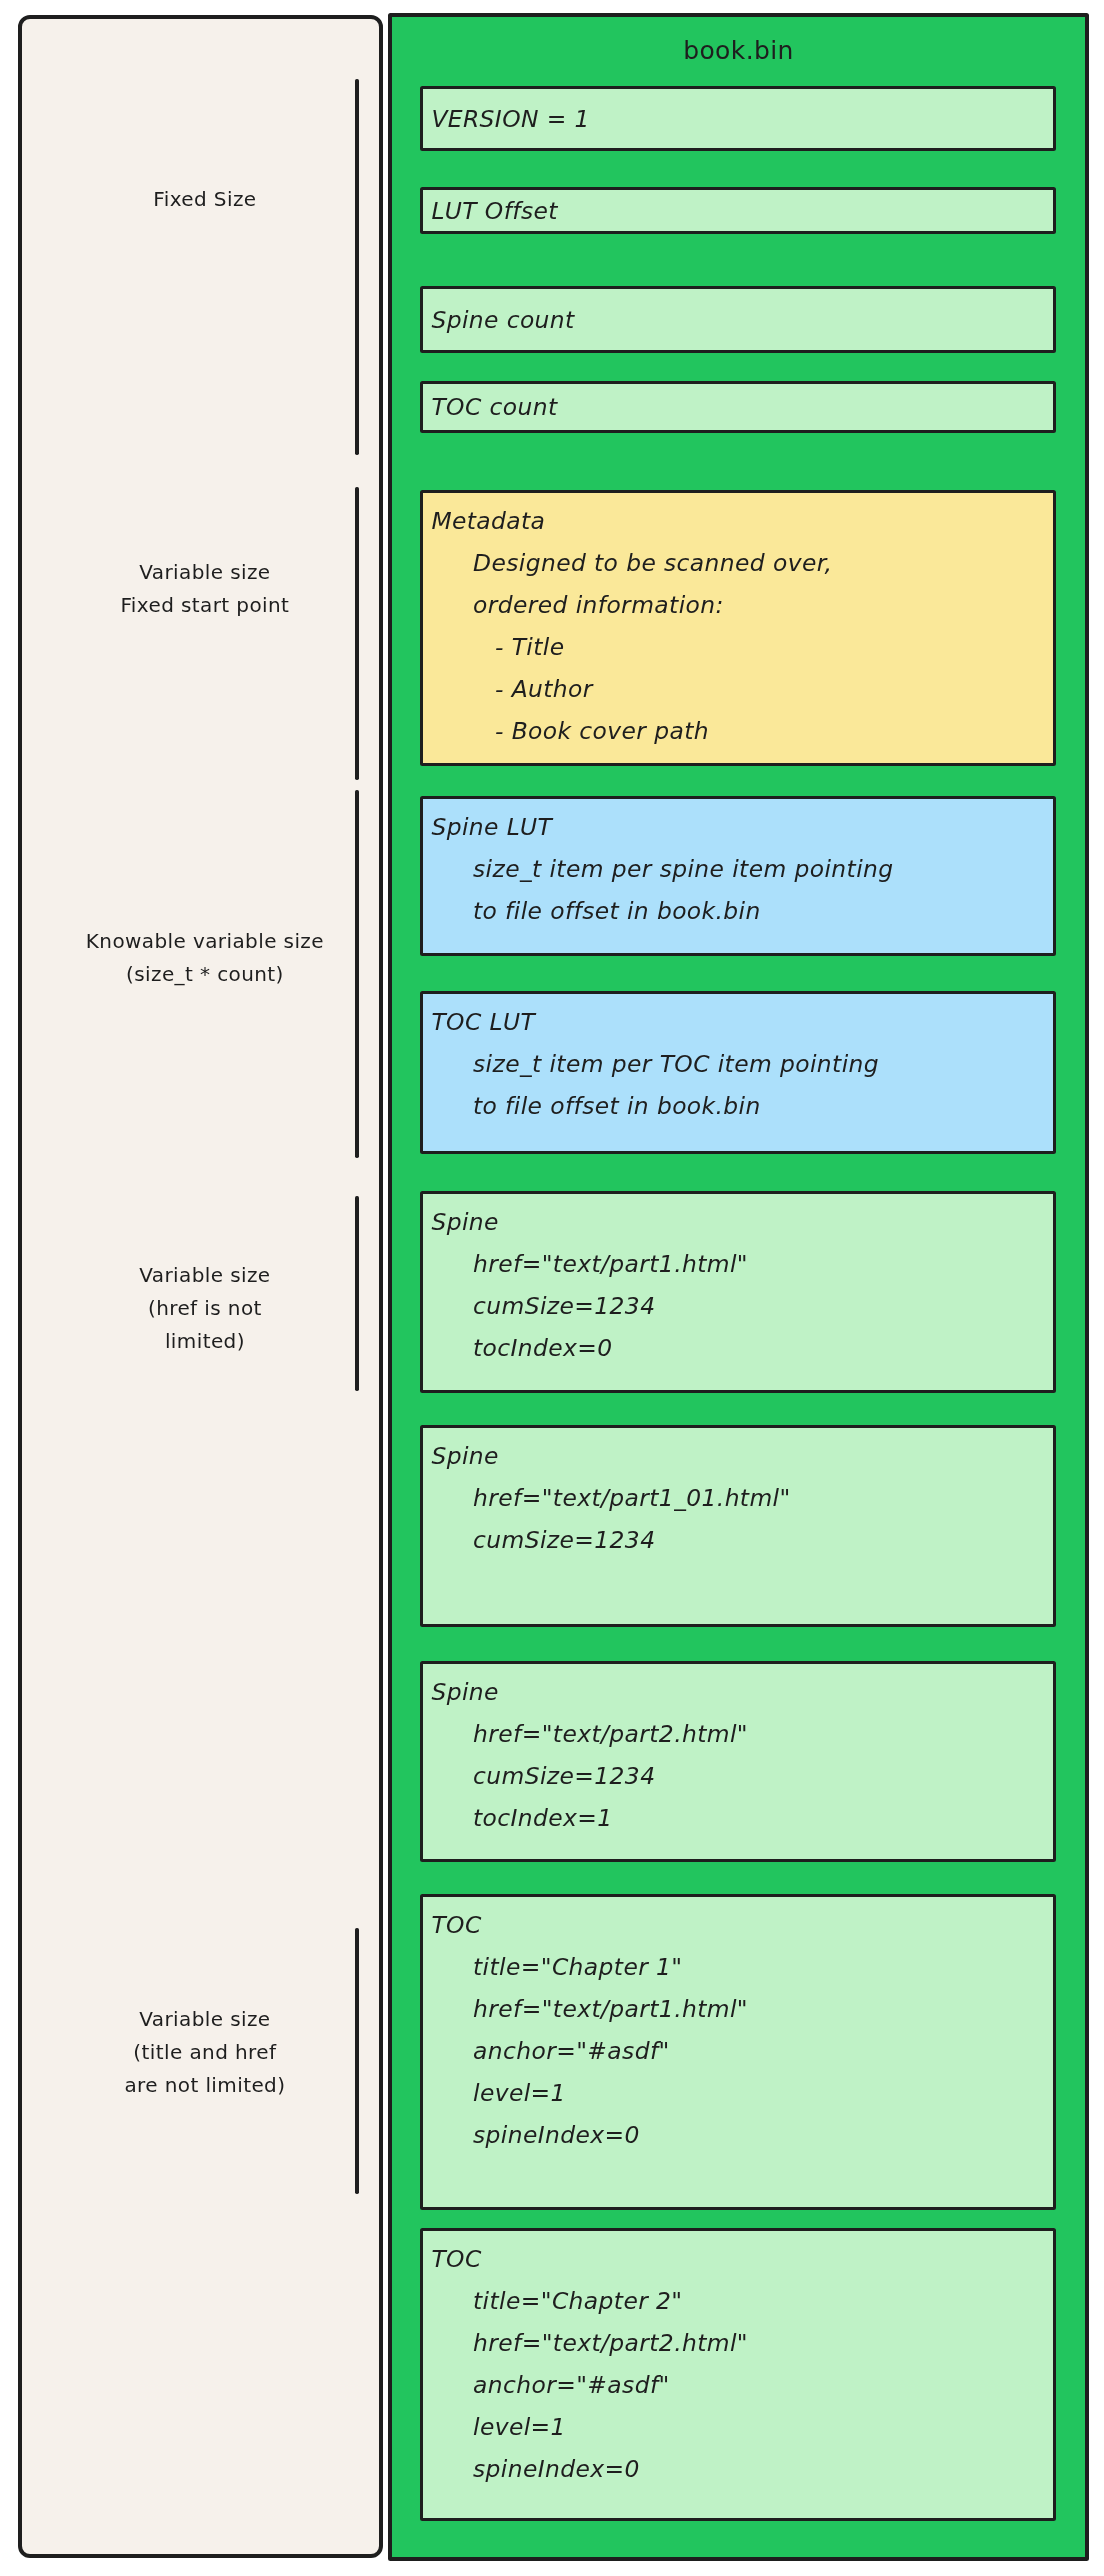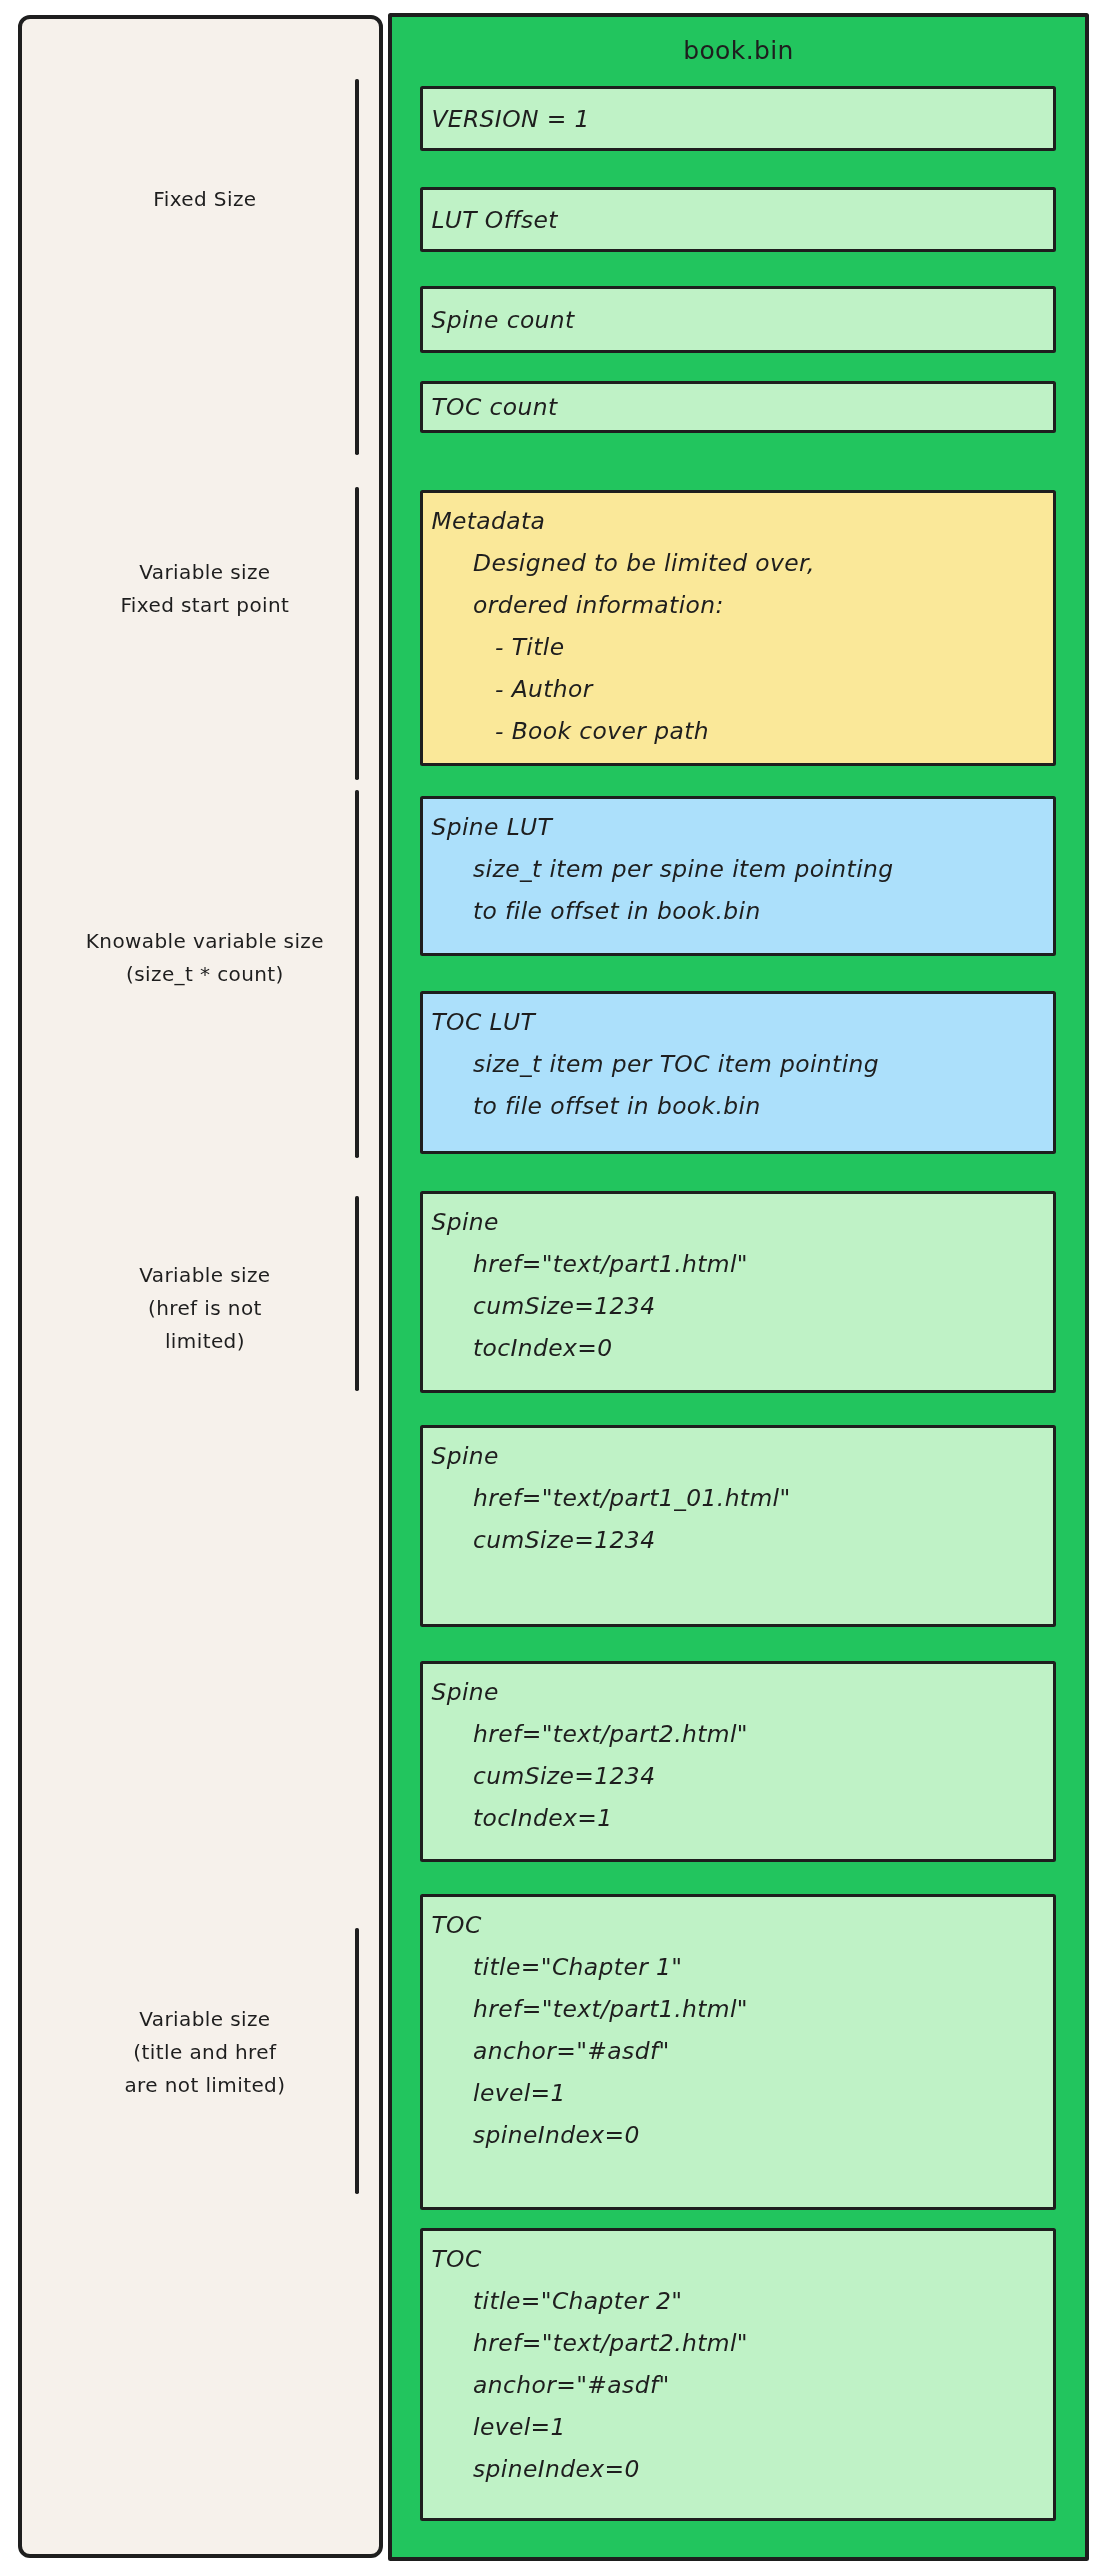--- a/index.html
+++ b/index.html
@@ -76,35 +76,35 @@
   </div>
 
   <div class="container">
 
     <div class="file-title">book.bin</div>
 
     <div class="bin-box c-green small-box" style="top:69px; height:65px;">
       <div class="line ind0">VERSION = 1</div>
     </div>
 
-    <div class="bin-box c-green small-box" style="top:170px; height:65px;">
+    <div class="bin-box c-green small-box" style="top:170px; height:47px;">
       <div class="line ind0">LUT Offset</div>
     </div>
 
     <div class="bin-box c-green small-box" style="top:269px; height:67px;">
       <div class="line ind0">Spine count</div>
     </div>
 
     <div class="bin-box c-green small-box" style="top:364px; height:52px;">
       <div class="line ind0">TOC count</div>
     </div>
 
     <div class="bin-box c-yellow pad" style="top:473px; height:276px;">
       <div class="line ind0">Metadata</div>
-      <div class="line ind1">Designed to be limited over,</div>
+      <div class="line ind1">Designed to be scanned over,</div>
       <div class="line ind1">ordered information:</div>
       <div class="line ind2">- Title</div>
       <div class="line ind2">- Author</div>
       <div class="line ind2">- Book cover path</div>
     </div>
 
     <div class="bin-box c-blue pad" style="top:779px; height:160px;">
       <div class="line ind0">Spine LUT</div>
       <div class="line ind1">size_t item per spine item pointing</div>
       <div class="line ind1">to file offset in book.bin</div>

